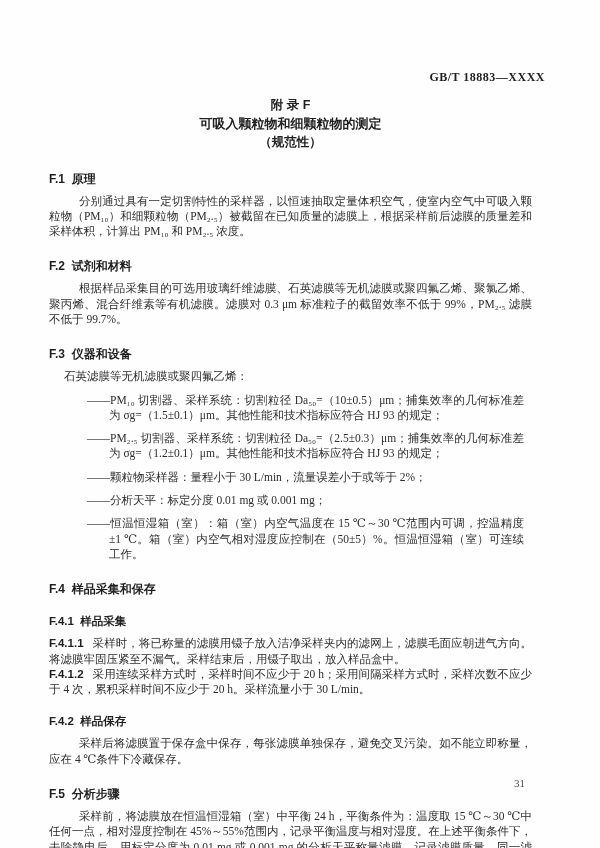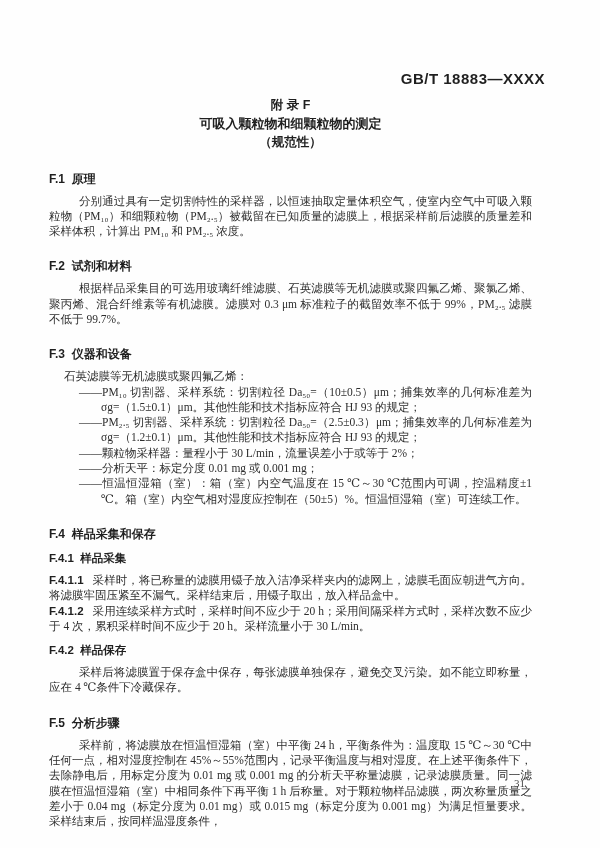--- a/index.html
+++ b/index.html
@@ -10,23 +10,23 @@
     height: 848px;
     background: #fefefe;
     overflow: hidden;
     font-family: "Liberation Serif", "DejaVu Serif", serif;
     color: #2d2d2d;
   }
   .doc-code {
     position: absolute;
     top: 70px;
     right: 55px;
-    font-family: Liberation Sans, sans-serif;
+    font-family: Liberation Serif, serif;
     font-weight: bold;
-    font-size: 15px;
+    font-size: 12px;
     letter-spacing: 0.5px;
     color: #1f1f1f;
     white-space: pre;
   }
   .content {
     position: absolute;
     left: 49px;
     top: 93px;
     width: 483px;
   }
@@ -48,36 +48,36 @@
     color: #1f1f1f;
     margin: 20px 0 0 0;
     white-space: pre-wrap;
   }
   .sub {
     font-family: "Liberation Sans", "DejaVu Sans", sans-serif;
     font-weight: bold;
     font-size: 11.5px;
     line-height: 15px;
     color: #1f1f1f;
-    margin: 9px 0 0 0;
+    margin: 17px 0 0 0;
     white-space: pre-wrap;
   }
   .para {
     font-size: 11.5px;
     line-height: 15.3px;
     text-align: justify;
     margin: 7px 0 0 0;
   }
   .para.indent { text-indent: 2.6em; }
   .para.intro { text-indent: 1.3em; margin-top: 7px; }
   .item {
     font-size: 11.5px;
     line-height: 15.3px;
     text-align: justify;
-    margin: 0;
+    margin: 8px;
     padding-left: 52px;
     text-indent: -22px;
   }
   .clause {
     font-size: 11.5px;
     line-height: 15.3px;
     text-align: justify;
     margin: 7px 0 0 0;
   }
   .clause + .clause { margin-top: 0; }

